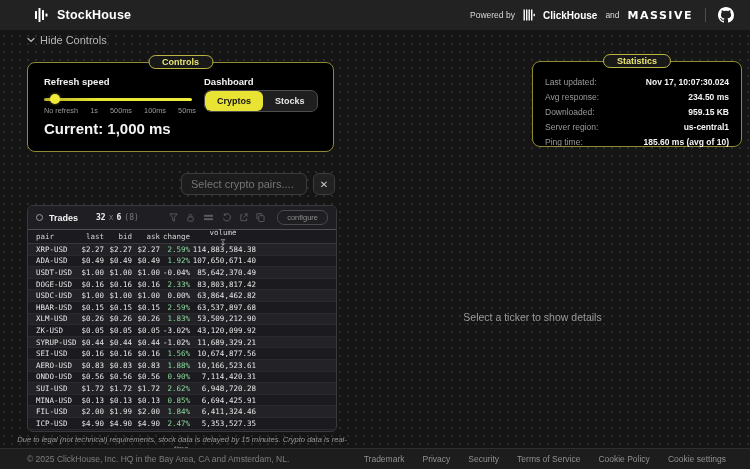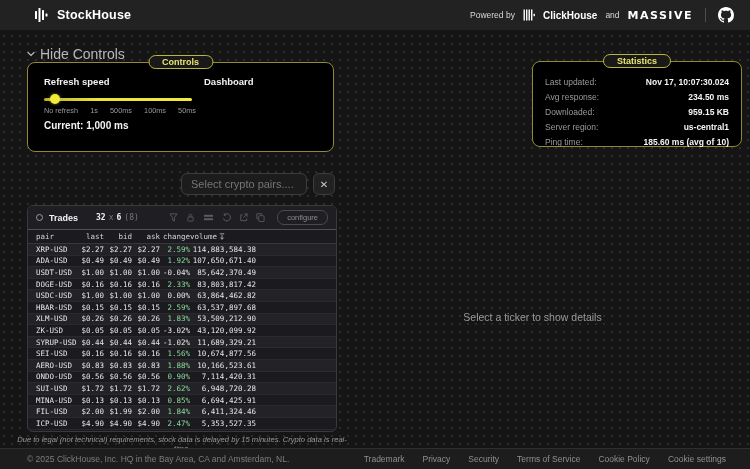--- a/index.html
+++ b/index.html
@@ -21,22 +21,22 @@
   .brand { display:flex; align-items:center; gap:7px; margin-left:18px; }
   .brand-name { font-size:12.5px; font-weight:bold; color:#ffffff; letter-spacing:0.2px; }
   .topbar-right { margin-left:auto; display:flex; align-items:center; gap:8px; }
   .powered-by { font-size:8.5px; color:#d8d8d8; }
   .ch-name { font-size:10px; font-weight:bold; color:#ffffff; }
   .and-word { font-size:8.5px; color:#d8d8d8; }
   .massive { font-size:11px; font-weight:900; color:#ffffff; letter-spacing:1.5px; font-family:"DejaVu Sans", sans-serif; }
   .hdr-divider { width:1px; height:14px; background:#4d4d4d; margin:0 4px; }
   
   .hide-controls {
-    position:absolute; top:46px; left:27px; display:flex; align-items:center; gap:5px;
-    font-size:14px; color:#b8b8b8; cursor:pointer;
+    position:absolute; top:34px; left:27px; display:flex; align-items:center; gap:5px;
+    font-size:11px; color:#b8b8b8; cursor:pointer;
   }
   
   .panel {
     position:absolute; border:1px solid #8f8a33; border-radius:8px; background:#000000;
   }
   .panel-legend {
     position:absolute; top:-8px; left:50%; transform:translateX(-50%);
     background:#191919; border:1px solid #b9b440; border-radius:999px;
     padding:1px 13px; font-size:9px; font-weight:bold; color:#e9e570; white-space:nowrap;
   }
@@ -50,21 +50,21 @@
     background:linear-gradient(90deg,#b7b028,#eae432 35%,#f1ec3c);
   }
   .slider-thumb {
     position:absolute; top:0; left:4%; width:10px; height:10px; border-radius:50%;
     background:#f0ea38; box-shadow:0 0 3px rgba(240,234,56,.6);
   }
   .slider-ticks {
     position:absolute; left:16px; top:43px; width:152px; display:flex;
     justify-content:space-between; font-size:7.3px; color:#9a9a9a;
   }
-  .current-line { position:absolute; left:16px; top:57px; font-size:10px; font-weight:bold; color:#f4f4f4; }
+  .current-line { position:absolute; left:16px; top:57px; font-size:15px; font-weight:bold; color:#f4f4f4; }
   .hint-line { position:absolute; left:16px; top:72px; font-size:8px; color:#9a9a9a; }
   .dashboard-label { position:absolute; left:176px; top:13px; font-size:9.5px; font-weight:bold; color:#f2f2f2; }
   .seg-toggle {
     position:absolute; left:176px; top:27px; display:inline-flex;
     border:1px solid #4d4d4d; border-radius:7px; overflow:hidden; background:#1f1f1f;
   }
   .seg-btn { font-size:9px; font-weight:bold; padding:5px 12px; color:#e6e6e6; background:transparent; border:none; cursor:pointer; font-family:inherit; }
   .seg-btn.active { background:#e9e333; color:#141414; border-radius:6px; }
   
   .stats-rows { position:absolute; left:0; right:0; top:12px; }
@@ -99,21 +99,21 @@
   .tb-icons { display:flex; align-items:center; gap:8px; color:#5c5c5c; }
   .tb-icons svg { display:block; }
   .configure-btn {
     border:1px solid #4a4a4a; border-radius:7px; background:transparent;
     font-size:7.5px; color:#8d8d8d; padding:2px 9px; margin-left:6px; cursor:pointer; font-family:inherit;
   }
   .tgrid { display:grid; grid-template-columns:42px 26px 28px 28px 30px 66px 1fr; padding:0 8px; align-items:center; }
   .thead { height:14px; font-family:"DejaVu Sans Mono", monospace; font-size:7.5px; color:#d4d4d4; border-bottom:1px solid #38383c; }
   .thead .c, .trow .c { white-space:nowrap; overflow:hidden; }
   .c.r { text-align:right; }
-  .vol-h { display:flex; align-items:center; justify-content:flex-start; gap:2px; }
+  .vol-h { display:flex; align-items:center; justify-content:center; gap:2px;flex-direction:column; }
   .trow {
     height:11.6px; font-family:"DejaVu Sans Mono", monospace; font-size:7.5px; color:#e6e6e6;
     border-bottom:1px solid #2a2a2e;
   }
   .trow:nth-child(odd) { background:#232327; }
   .trow .change.pos { color:#8ad89b; }
   
   .detail-empty {
     position:absolute; left:345px; top:311px; width:375px; text-align:center;
     font-size:10.5px; color:#9a9a9a;
@@ -180,20 +180,24 @@
   </div>
   <div class="slider-ticks">
       <span>No refresh</span>
       <span>1s</span>
       <span>500ms</span>
       <span>100ms</span>
       <span>50ms</span>
     </div>
   <div class="current-line">Current: 1,000 ms</div>
   <div class="dashboard-label">Dashboard</div>
+  <div class="seg-toggle">
+      <button class="seg-btn active">Cryptos</button>
+      <button class="seg-btn">Stocks</button>
+    </div>
 </div>
 
 <div class="panel stats-panel">
   <div class="panel-legend">Statistics</div>
   <div class="stats-rows">
   <div class="stat-row">
     <span class="stat-label">Last updated:</span>
     <span class="stat-value">Nov 17, 10:07:30.024</span>
   </div>
 

